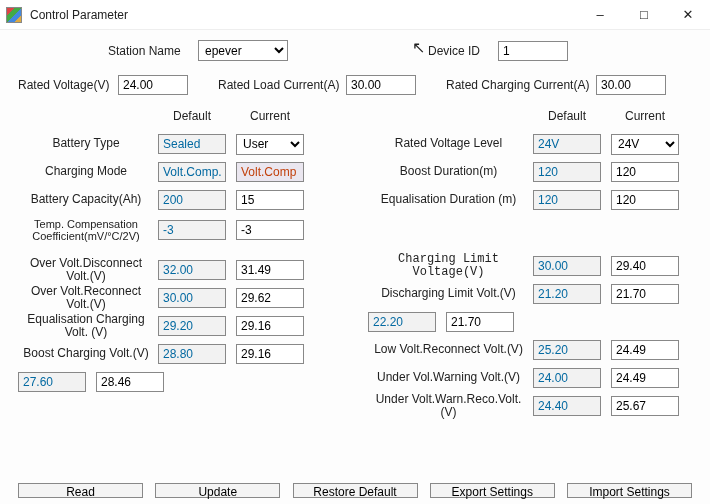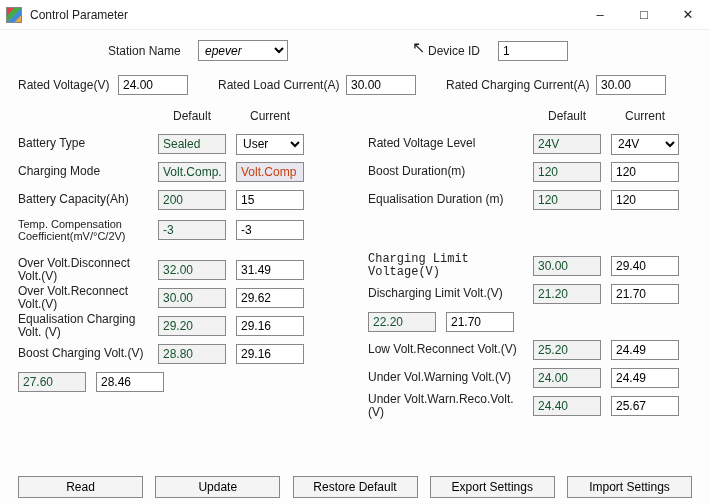--- a/index.html
+++ b/index.html
@@ -44,50 +44,50 @@
   .row { display:flex; align-items:center; margin-bottom:6px; }
   .lbl { display:inline-block; }
   input.tx, .txro {
     height: 20px;
     border: 1px solid #888;
     padding: 1px 4px;
     font-size: 12px;
     font-family: inherit;
     background:#fff;
   }
-  .txro { background:#f2f2f2; color:#14532d; display:flex; align-items:center; }
+  .txro { background:#f2f2f2; color:#0369a1; display:flex; align-items:center; }
   select.sel {
     height: 21px;
     border:1px solid #888;
     font-size:12px;
     font-family: inherit;
     background:#fff;
     padding:0 2px;
   }
   .cols { display:flex; margin-top:14px;gap:16px; }
   .col { flex:1; }
   .col .hdr { display:flex; margin-bottom:8px; }
   .col .hdr .sp { width:140px; }
   .col .hdr .h { width:68px; text-align:center; margin-right:10px;}
   .prow { display:flex; align-items:center; height:26px; margin-bottom:2px; }
-  .prow .plab { width:140px; padding-right:4px; line-height:1.1; }
+  .prow .plab { width:140px; padding-right:4px; line-height:1.1;text-align:center; }
   .prow .cell { width:68px; margin-right:10px; }
   .prow .cell input, .prow .cell .txro, .prow .cell select { width:100%; }
   .gap { height:10px; }
   .btnbar {
     display:flex;
     justify-content:space-between;
     padding: 0 18px;
     position:absolute;
     bottom:6px;
     left:0; right:0;
   }
   button.mainbtn {
     width:125px;
-    height:22px;
+    height:15px;
     border:1px solid #888;
     background:#f4f4f4;
     font-size:12px;
     font-family:inherit;
   }
   .cursor {
     position:absolute;
     left:412px; top:38px;
     font-size:16px;
     pointer-events:none;
@@ -105,21 +105,21 @@
     <div class="win-btn">✕</div>
   </div>
 </div>
 
 <div class="cursor">↖</div>
 
 <div class="content">
 
   <div class="row" style="padding-left:90px; margin-top:4px; margin-bottom:14px;">
     <span class="lbl" style="width:90px;">Station Name</span>
-    <select class="sel" style="width:90px;font-style:italic;">
+    <select class="sel" style="width:90px;">
       <option>epever</option>
     </select>
     <span style="width:140px;"></span>
     <span class="lbl" style="width:70px;">Device ID</span>
     <input class="tx" style="width: 70px;" value="1">
   </div>
 
   <div class="row" style="margin-bottom:4px;">
     <span class="lbl" style="width:100px;">Rated Voltage(V)</span>
     <input class="tx" style="width: 70px;" value="24.00">

